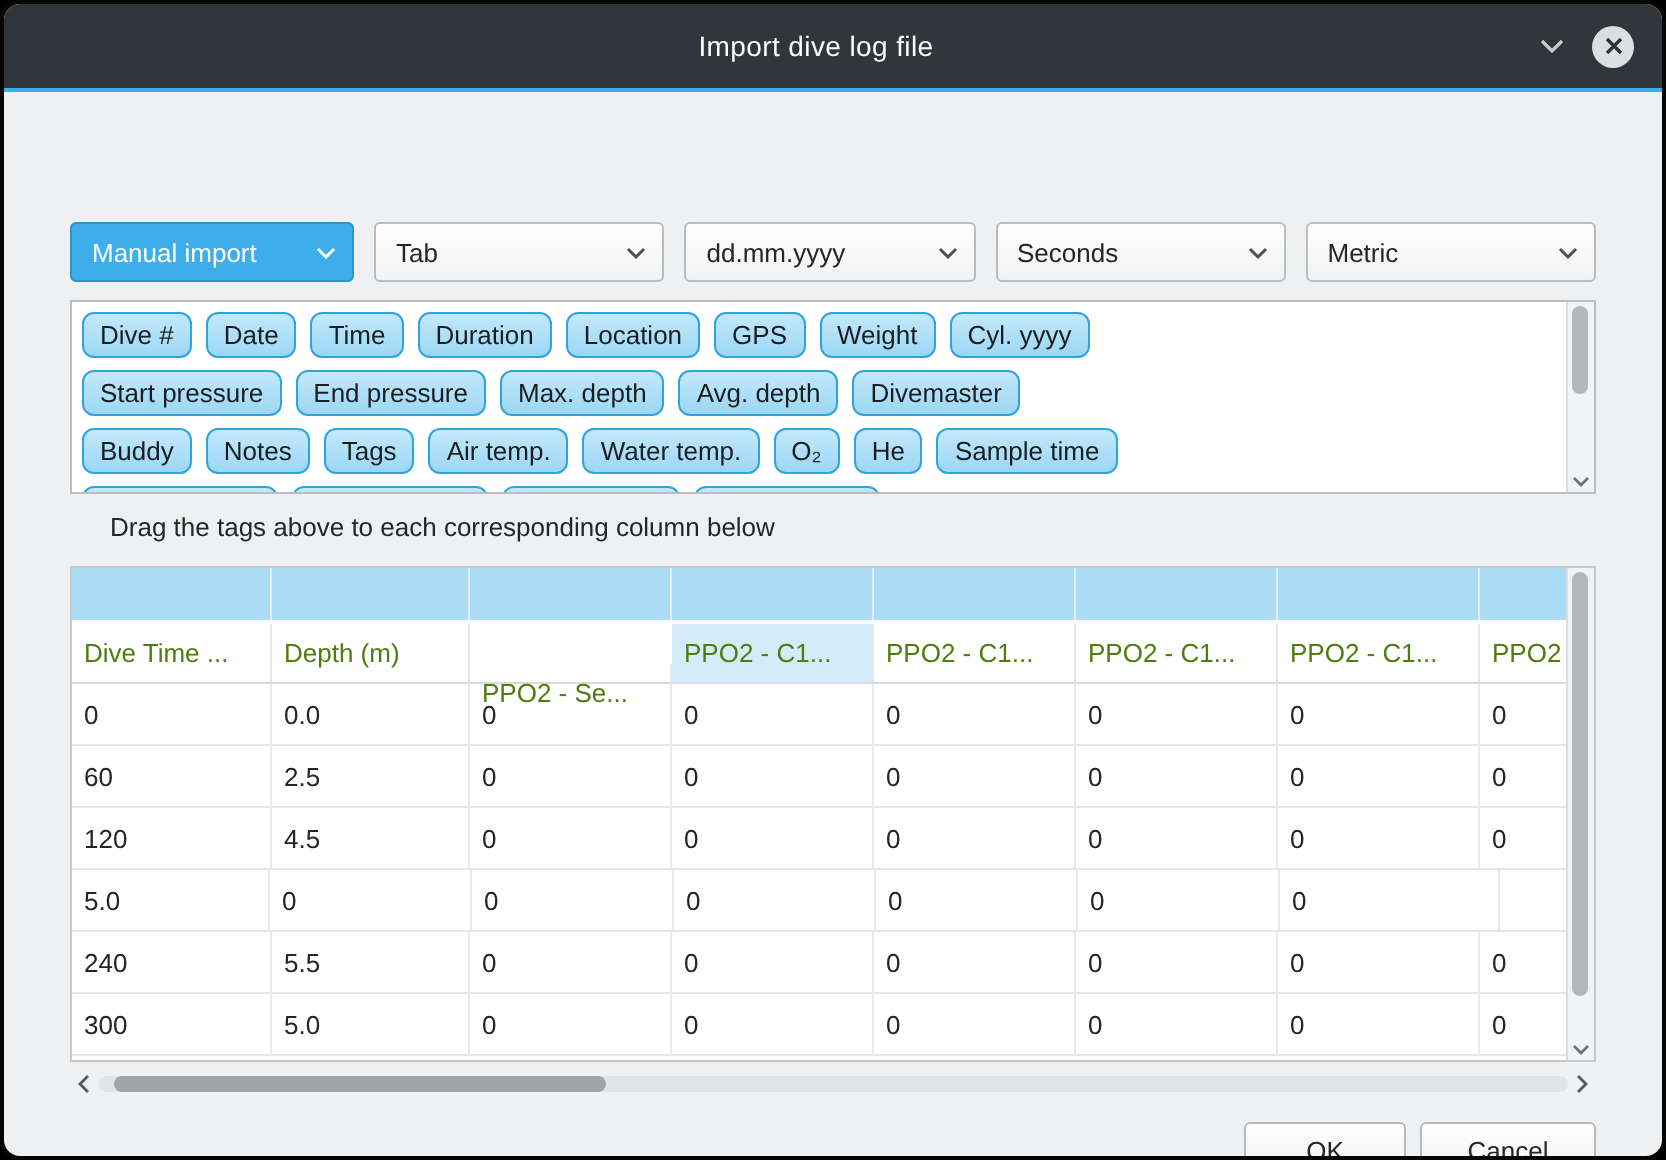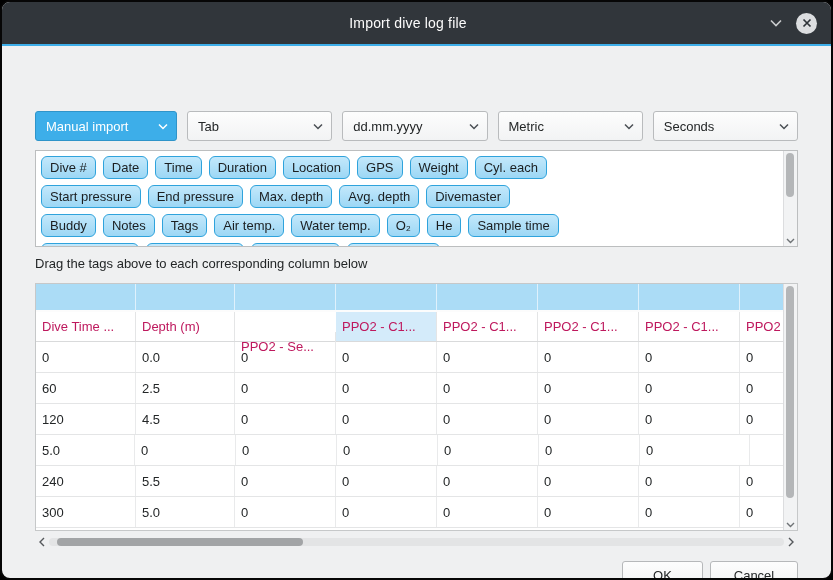--- a/index.html
+++ b/index.html
@@ -36,33 +36,33 @@
   .tag-row{display:flex;gap:7px;margin-bottom:6px;}
   .tag-chip{display:inline-flex;align-items:center;height:23px;box-sizing:border-box;
     padding:0 8px;border:1px solid #2fa3dc;border-radius:6px;font-size:13px;color:#1b1e20;
     background:linear-gradient(#c3e8fb,#9cd7f5);white-space:nowrap;cursor:grab;}
 
   
   .vscroll{flex:0 0 13px;background:#f2f3f4;border-left:1px solid #dcdddf;position:relative;}
   .vthumb{position:absolute;left:2px;width:8px;border-radius:4px;background:#b4b6b8;cursor:pointer;}
   .vchev{position:absolute;left:0;right:0;bottom:2px;display:flex;justify-content:center;cursor:pointer;}
 
-  .instruction{margin-top:9px;height:18px;font-size:13px;color:#232627;}
+  .instruction{margin-top:9px;height:18px;font-size:13px;color:#232627;margin-left:20px;}
 
   
   .table-wrap{margin-top:9px;height:248px;box-sizing:border-box;border:1px solid #c6c8c9;
     background:#fff;display:flex;overflow:hidden;}
   .table-grid{flex:1;overflow:hidden;}
   .trow{display:flex;}
   .drop-row{height:26px;border-bottom:2px solid #fcfcfc;}
   .drop-cell{box-sizing:border-box;height:26px;background:#abdcf6;
     border-right:1px solid #dff1fc;flex:0 0 auto;cursor:pointer;}
   .head-row{height:29px;border-bottom:1px solid #d9dadb;}
   .head-cell{box-sizing:border-box;height:29px;display:flex;align-items:center;padding-left:6px;
-    font-size:13px;color:#be185d;border-right:1px solid #e4e5e6;flex:0 0 auto;
+    font-size:13px;color:#4d7c0f;border-right:1px solid #e4e5e6;flex:0 0 auto;
     white-space:nowrap;overflow:hidden;cursor:pointer;}
   .head-cell.hl{background:#d4ebfa;}
   .data-row{height:30px;border-bottom:1px solid #e4e5e6;}
   .data-cell{box-sizing:border-box;height:30px;display:flex;align-items:center;padding-left:6px;
     font-size:13px;color:#232627;border-right:1px solid #e9eaeb;flex:0 0 auto;
     white-space:nowrap;overflow:hidden;}
 
   
   .hscroll{margin-top:3px;height:15px;display:flex;align-items:center;}
   .hchev{flex:0 0 14px;display:flex;align-items:center;justify-content:center;cursor:pointer;}
@@ -115,44 +115,44 @@
             <polyline points="1,1.5 5,5.5 9,1.5" fill="none" stroke="#4a4f54" stroke-width="1.5"></polyline>
           </svg>
       </div>
       <div class="combo">
         <span class="ctext">dd.mm.yyyy</span>
         <svg width="10" height="7" viewBox="0 0 10 7">
             <polyline points="1,1.5 5,5.5 9,1.5" fill="none" stroke="#4a4f54" stroke-width="1.5"></polyline>
           </svg>
       </div>
       <div class="combo">
+        <span class="ctext">Seconds</span>
+        <svg width="10" height="7" viewBox="0 0 10 7">
+            <polyline points="1,1.5 5,5.5 9,1.5" fill="none" stroke="#4a4f54" stroke-width="1.5"></polyline>
+          </svg>
+      </div>
+      <div class="combo">
         <span class="ctext">Metric</span>
-        <svg width="10" height="7" viewBox="0 0 10 7">
-            <polyline points="1,1.5 5,5.5 9,1.5" fill="none" stroke="#4a4f54" stroke-width="1.5"></polyline>
-          </svg>
-      </div>
-      <div class="combo">
-        <span class="ctext">Seconds</span>
         <svg width="10" height="7" viewBox="0 0 10 7">
             <polyline points="1,1.5 5,5.5 9,1.5" fill="none" stroke="#4a4f54" stroke-width="1.5"></polyline>
           </svg>
       </div>
     </div>
 
     <div class="tag-area">
       <div class="tag-rows" id="tag-rows">
           <div class="tag-row">
             <span class="tag-chip">Dive #</span>
             <span class="tag-chip">Date</span>
             <span class="tag-chip">Time</span>
             <span class="tag-chip">Duration</span>
             <span class="tag-chip">Location</span>
             <span class="tag-chip">GPS</span>
             <span class="tag-chip">Weight</span>
-            <span class="tag-chip">Cyl. each</span>
+            <span class="tag-chip">Cyl. yyyy</span>
           </div>
           <div class="tag-row">
             <span class="tag-chip">Start pressure</span>
             <span class="tag-chip">End pressure</span>
             <span class="tag-chip">Max. depth</span>
             <span class="tag-chip">Avg. depth</span>
             <span class="tag-chip">Divemaster</span>
           </div>
           <div class="tag-row">
             <span class="tag-chip">Buddy</span>

